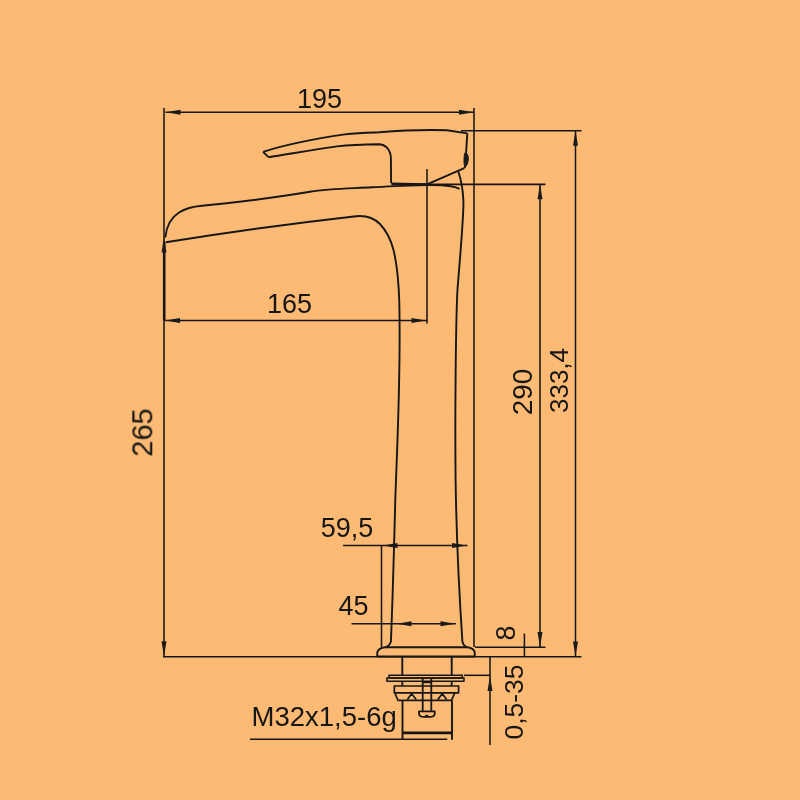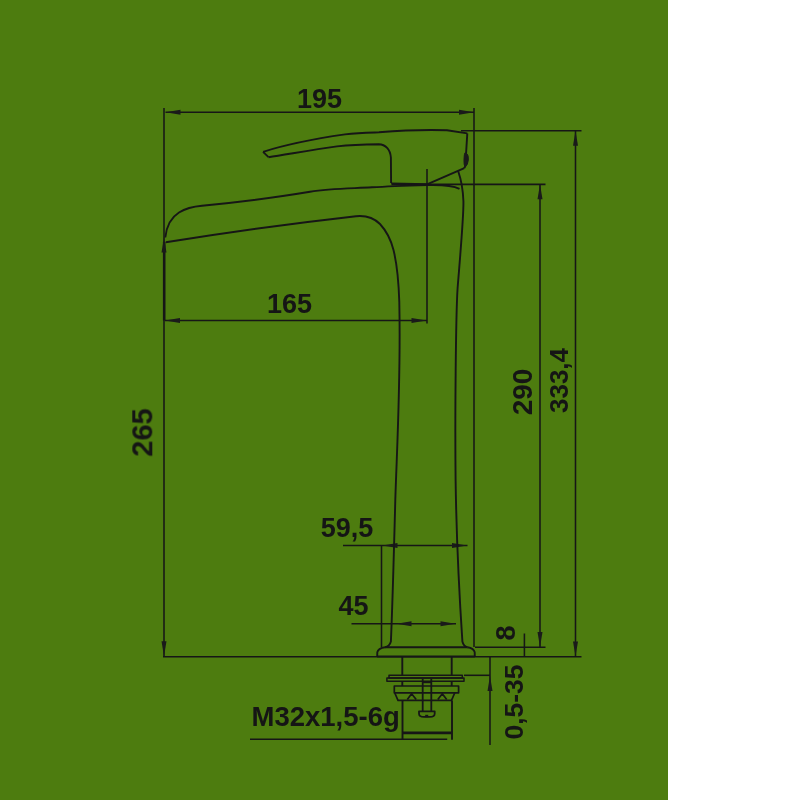--- a/index.html
+++ b/index.html
@@ -1,16 +1,16 @@
 <!DOCTYPE html>
 <html><head>
 <meta charset="utf-8">
 <style>
   html,body{margin:0;padding:0;background:#ffffff;}
-  #wrap{width:668px;height:800px;position:relative;background:#4d7c0f;font-weight:bold;}
+  #wrap{width:800px;height:800px;position:relative;background:#fdba74;}
   svg{position:absolute;top:0;left:0;}
   text{font-family:"Liberation Sans",sans-serif;fill:#161616;}
 </style>
 </head>
 <body>
 <div id="wrap">
 <svg width="800" height="800" viewBox="0 0 800 800">
   <g stroke="#161616" stroke-width="1.55" fill="none" stroke-linecap="butt">
 
     <line x1="164" y1="108" x2="164" y2="656.6"></line>

